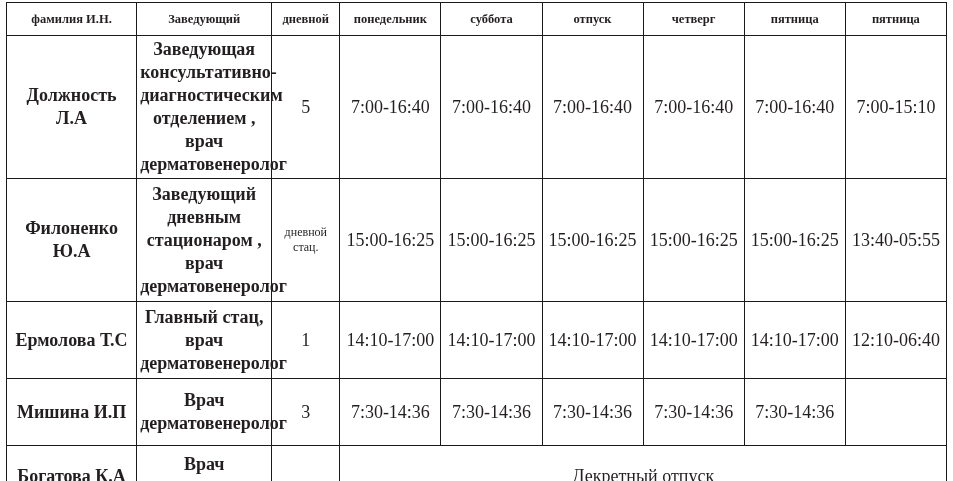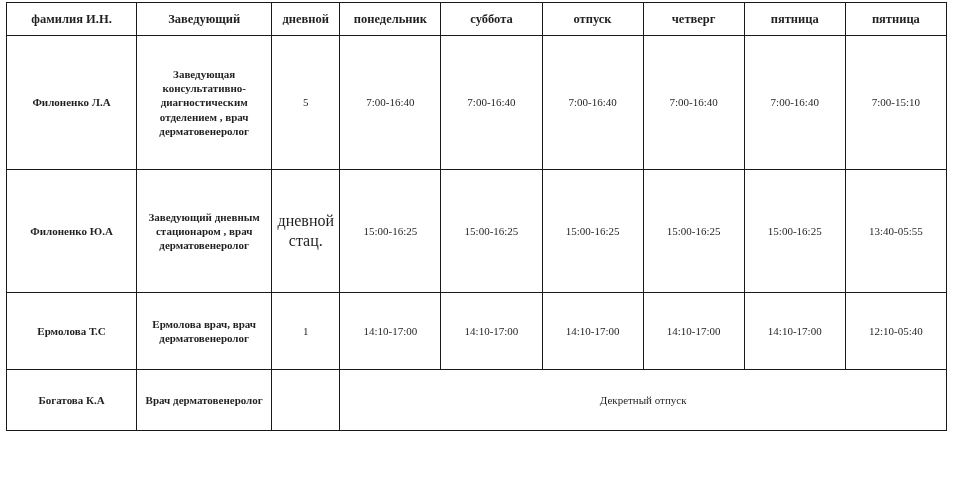--- a/index.html
+++ b/index.html
@@ -22,21 +22,21 @@
   table.schedule {
     border-collapse: collapse;
     width: 941px;
     table-layout: fixed;
   }
   table.schedule th,
   table.schedule td {
     border: 1px solid #1a1a1a;
     text-align: center;
     vertical-align: middle;
-    font-size: 11px;
+    font-size: 18px;
     padding: 2px 3px;
     line-height: 1.28;
     color: #231f20;
   }
   table.schedule thead th {
     font-weight: bold;
     font-size: 12.5px;
     height: 26px;
     padding: 3px 2px;
   }
@@ -47,21 +47,21 @@
   td.role-cell {
     font-weight: bold;
     font-size: 12px;
     line-height: 1.3;
   }
   td.room-cell {
     font-size: 12.5px;
     font-weight: normal;
   }
   td.room-cell.multiline {
-    font-size: 16px;
+    font-size: 12px;
   }
   td.time-cell {
     font-size: 12.5px;
   }
   td.merged-note {
     font-size: 13px;
   }
   .col-name  { width: 130px; }
   .col-role  { width: 135px; }
   .col-room  { width: 68px; }
@@ -97,21 +97,21 @@
         <th>суббота</th>
         <th>отпуск</th>
         <th>четверг</th>
         <th>пятница</th>
         <th>пятница</th>
       </tr>
     </thead>
     <tbody>
 
       <tr class="r1">
-        <td class="name-cell">Филоненко Л.А</td>
+        <td class="name-cell">Должность Л.А</td>
         <td class="role-cell">Заведующая консультативно-диагностическим отделением , врач дерматовенеролог</td>
         <td class="room-cell">5</td>
         <td class="time-cell">7:00-16:40</td>
         <td class="time-cell">7:00-16:40</td>
         <td class="time-cell">7:00-16:40</td>
         <td class="time-cell">7:00-16:40</td>
         <td class="time-cell">7:00-16:40</td>
         <td class="time-cell">7:00-15:10</td>
       </tr>
 
@@ -122,30 +122,41 @@
         <td class="time-cell">15:00-16:25</td>
         <td class="time-cell">15:00-16:25</td>
         <td class="time-cell">15:00-16:25</td>
         <td class="time-cell">15:00-16:25</td>
         <td class="time-cell">15:00-16:25</td>
         <td class="time-cell">13:40-05:55</td>
       </tr>
 
       <tr class="r3">
         <td class="name-cell">Ермолова Т.С</td>
-        <td class="role-cell">Ермолова врач, врач дерматовенеролог</td>
+        <td class="role-cell">Главный стац, врач дерматовенеролог</td>
         <td class="room-cell">1</td>
         <td class="time-cell">14:10-17:00</td>
         <td class="time-cell">14:10-17:00</td>
         <td class="time-cell">14:10-17:00</td>
         <td class="time-cell">14:10-17:00</td>
         <td class="time-cell">14:10-17:00</td>
-        <td class="time-cell">12:10-05:40</td>
+        <td class="time-cell">12:10-06:40</td>
       </tr>
 
+      <tr class="r4">
+        <td class="name-cell">Мишина И.П</td>
+        <td class="role-cell">Врач дерматовенеролог</td>
+        <td class="room-cell">3</td>
+        <td class="time-cell">7:30-14:36</td>
+        <td class="time-cell">7:30-14:36</td>
+        <td class="time-cell">7:30-14:36</td>
+        <td class="time-cell">7:30-14:36</td>
+        <td class="time-cell">7:30-14:36</td>
+        <td class="time-cell"></td>
+      </tr>
 
       <tr class="r5">
         <td class="name-cell">Богатова К.А</td>
         <td class="role-cell">Врач дерматовенеролог</td>
         <td class="room-cell"></td>
         <td class="merged-note" colspan="6">Декретный отпуск</td>
       </tr>
 
     </tbody>
   </table>

